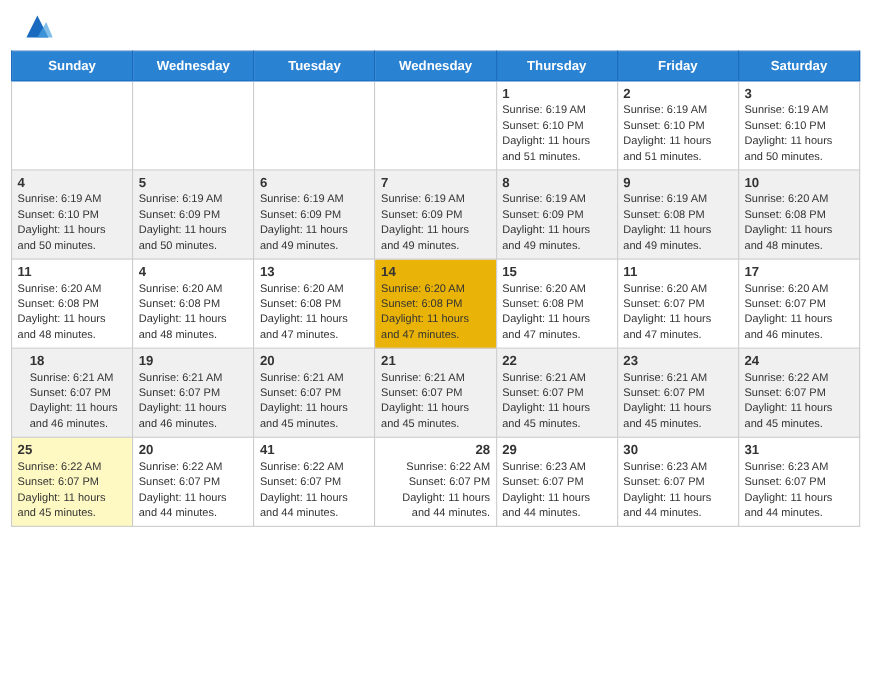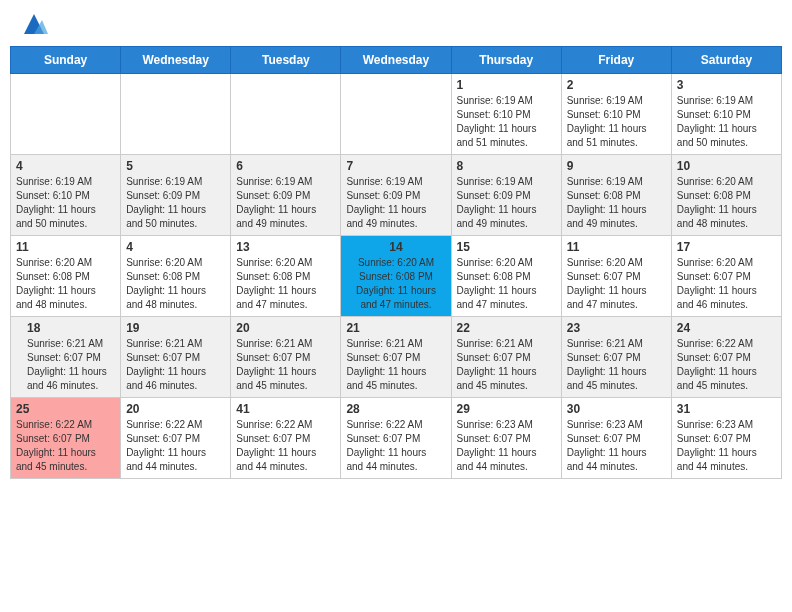--- a/index.html
+++ b/index.html
@@ -203,21 +203,21 @@
           <div class="day-info" style="white-space: pre-line;">Sunrise: 6:20 AM
 Sunset: 6:08 PM
 Daylight: 11 hours and 48 minutes.</div>
         </td>
         <td style="background: rgb(255, 255, 255);">
           <span class="day-num">13</span>
           <div class="day-info" style="white-space: pre-line;">Sunrise: 6:20 AM
 Sunset: 6:08 PM
 Daylight: 11 hours and 47 minutes.</div>
         </td>
-        <td style="background: #0ea5e9; text-align: center;">
+        <td style="background: #eab308;">
           <span class="day-num">14</span>
           <div class="day-info" style="white-space: pre-line;">Sunrise: 6:20 AM
 Sunset: 6:08 PM
 Daylight: 11 hours and 47 minutes.</div>
         </td>
         <td style="background: rgb(255, 255, 255);">
           <span class="day-num">15</span>
           <div class="day-info" style="white-space: pre-line;">Sunrise: 6:20 AM
 Sunset: 6:08 PM
 Daylight: 11 hours and 47 minutes.</div>
@@ -273,39 +273,39 @@
 Daylight: 11 hours and 45 minutes.</div>
         </td>
         <td style="background: rgb(240, 240, 240);">
           <span class="day-num">24</span>
           <div class="day-info" style="white-space: pre-line;">Sunrise: 6:22 AM
 Sunset: 6:07 PM
 Daylight: 11 hours and 45 minutes.</div>
         </td>
       </tr>
       <tr>
-        <td style="background: #fca5a5;">
+        <td style="background: #fef9c3;">
           <span class="day-num">25</span>
           <div class="day-info" style="white-space: pre-line;">Sunrise: 6:22 AM
 Sunset: 6:07 PM
 Daylight: 11 hours and 45 minutes.</div>
         </td>
         <td style="background: rgb(255, 255, 255);">
           <span class="day-num">20</span>
           <div class="day-info" style="white-space: pre-line;">Sunrise: 6:22 AM
 Sunset: 6:07 PM
 Daylight: 11 hours and 44 minutes.</div>
         </td>
         <td style="background: rgb(255, 255, 255);">
           <span class="day-num">41</span>
           <div class="day-info" style="white-space: pre-line;">Sunrise: 6:22 AM
 Sunset: 6:07 PM
 Daylight: 11 hours and 44 minutes.</div>
         </td>
-        <td style="background: rgb(255, 255, 255);">
+        <td style="background: rgb(255, 255, 255); text-align: right;">
           <span class="day-num">28</span>
           <div class="day-info" style="white-space: pre-line;">Sunrise: 6:22 AM
 Sunset: 6:07 PM
 Daylight: 11 hours and 44 minutes.</div>
         </td>
         <td style="background: rgb(255, 255, 255);">
           <span class="day-num">29</span>
           <div class="day-info" style="white-space: pre-line;">Sunrise: 6:23 AM
 Sunset: 6:07 PM
 Daylight: 11 hours and 44 minutes.</div>

